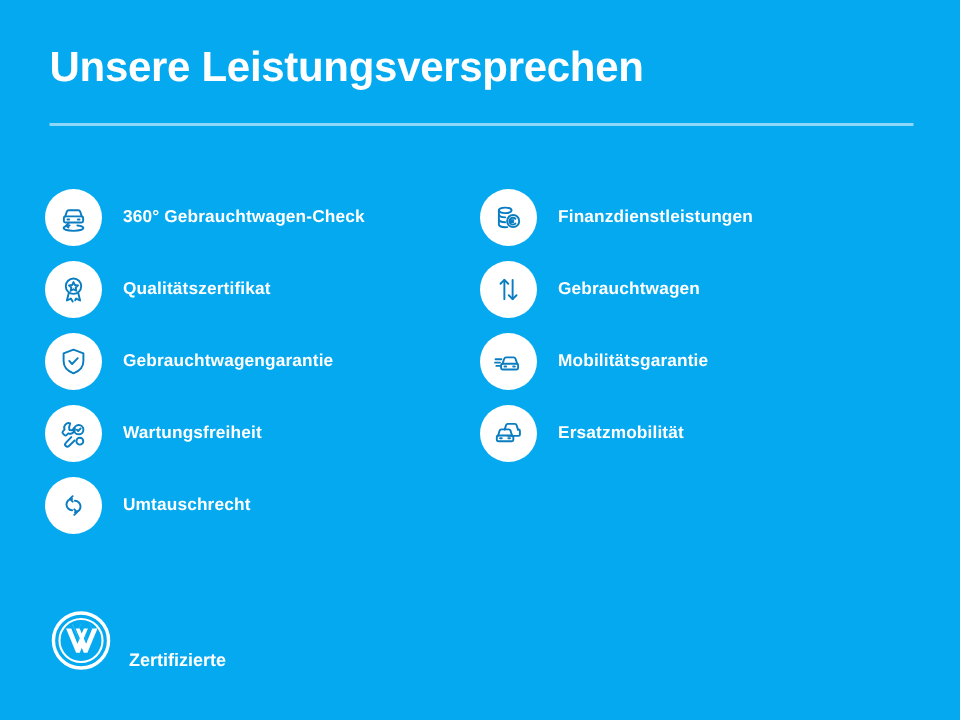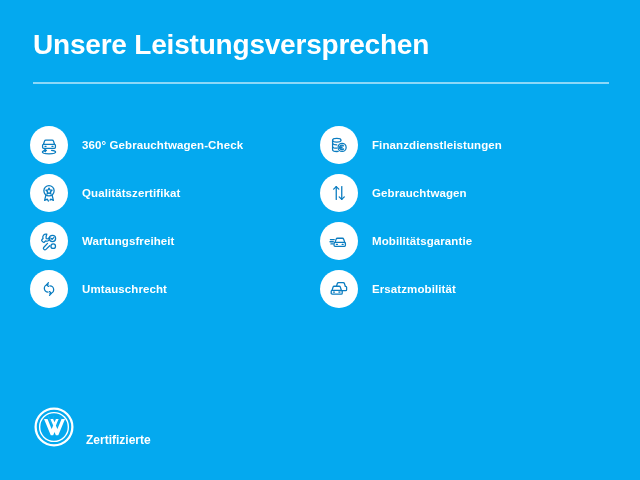--- a/index.html
+++ b/index.html
@@ -146,20 +146,29 @@
           <svg viewBox="0 0 24 24" fill="none" stroke="#0A7CC0" stroke-width="1.4" stroke-linecap="round" stroke-linejoin="round">
             <circle cx="12" cy="9.6" r="5.6"></circle>
             <path d="M12 6.6l1 2.1 2.3.3-1.7 1.6.4 2.3-2-1.1-2 1.1.4-2.3L8.7 9l2.3-.3z"></path>
             <path d="M8.6 14.4 7.2 20l2.9-1.4 1.3 2.2"></path>
             <path d="M15.4 14.4 16.8 20l-2.9-1.4-.7 1.2"></path>
           </svg>
         </span>
         <span class="benefit-label">Qualitätszertifikat</span>
       </div>
 
+      <div class="benefit-row">
+        <span class="icon-circle">
+          <svg viewBox="0 0 24 24" fill="none" stroke="#0A7CC0" stroke-width="1.4" stroke-linecap="round" stroke-linejoin="round">
+            <path d="M12 3.4 4.8 6.1v5.6c0 4.2 3 7.4 7.2 8.9 4.2-1.5 7.2-4.7 7.2-8.9V6.1z"></path>
+            <path d="M8.9 11.6l2.1 2.2 4.1-4.2"></path>
+          </svg>
+        </span>
+        <span class="benefit-label">Gebrauchtwagengarantie</span>
+      </div>
 
       <div class="benefit-row">
         <span class="icon-circle">
           <svg viewBox="0 0 24 24" fill="none" stroke="#0A7CC0" stroke-width="1.4" stroke-linecap="round" stroke-linejoin="round">
             <path d="M9.6 4.6a3.4 3.4 0 0 0-4.1 4.6l-1.1 1.1a1.3 1.3 0 0 0 0 1.8l.9.9a1.3 1.3 0 0 0 1.8 0l1.1-1.1a3.4 3.4 0 0 0 4.6-4.1l-1.8 1.8-2-.2-.2-2z"></path>
             <circle cx="15.8" cy="9.2" r="3.4"></circle>
             <path d="M14.4 9.2l1 1 1.8-1.9"></path>
             <path d="M10.4 14.6l-4 4.2a1.6 1.6 0 0 0 2.3 2.3l4.1-4"></path>
             <circle cx="16.6" cy="17.6" r="2.5"></circle>
           </svg>

